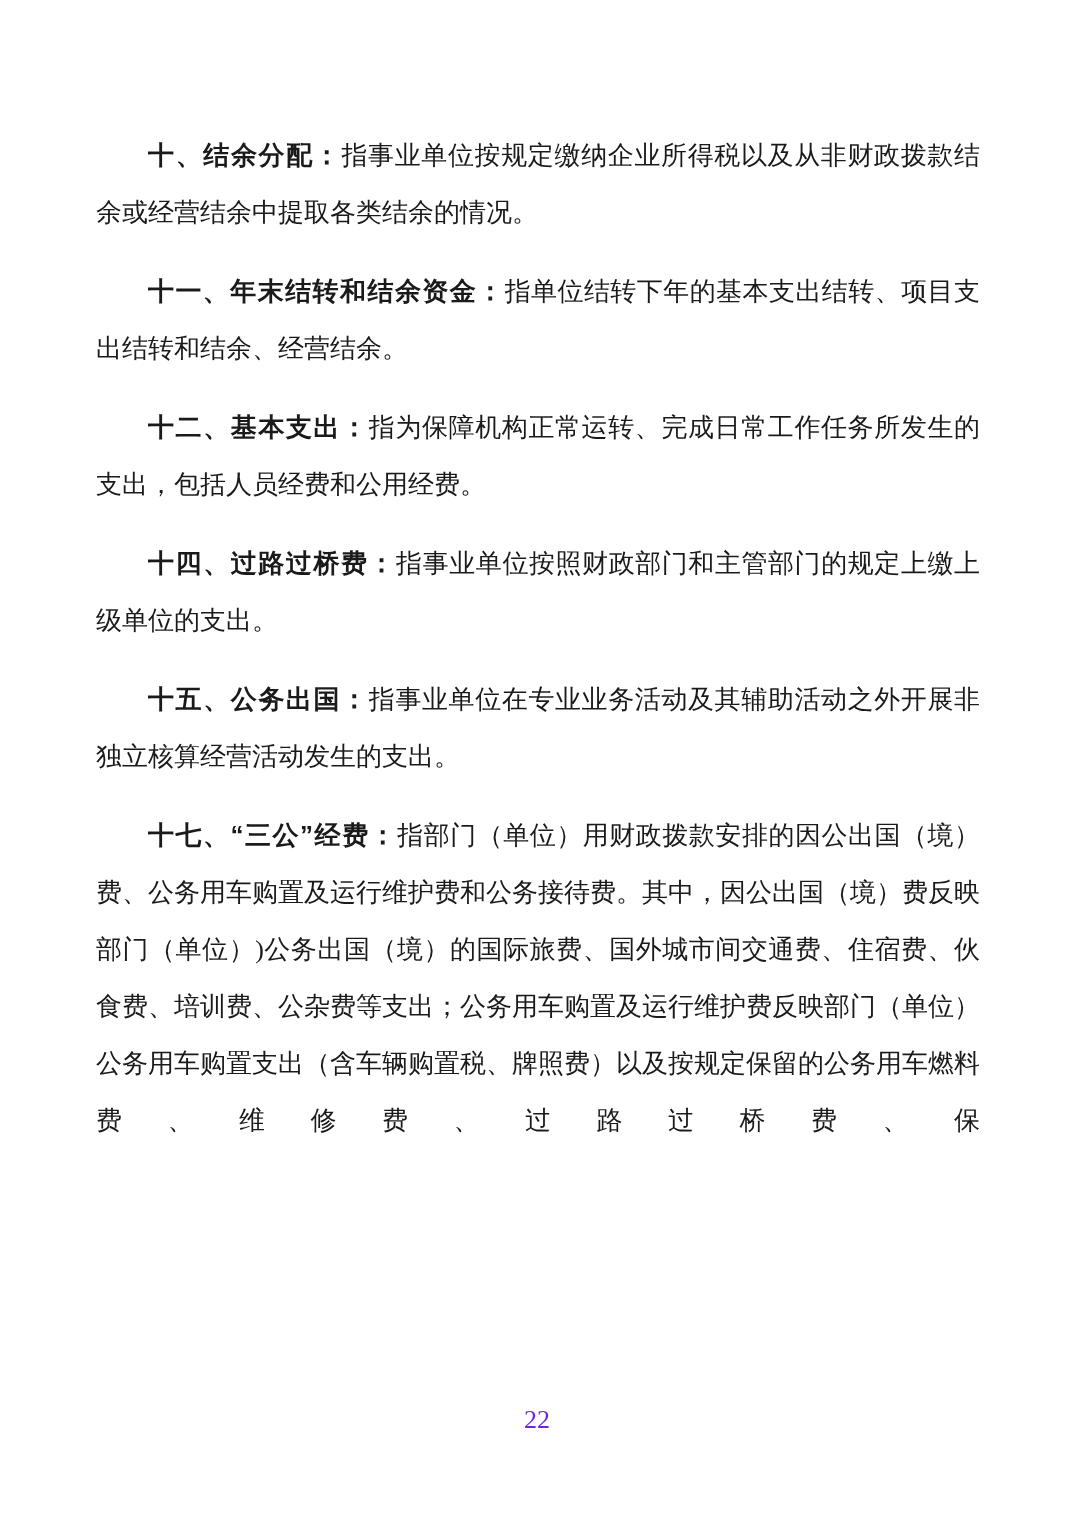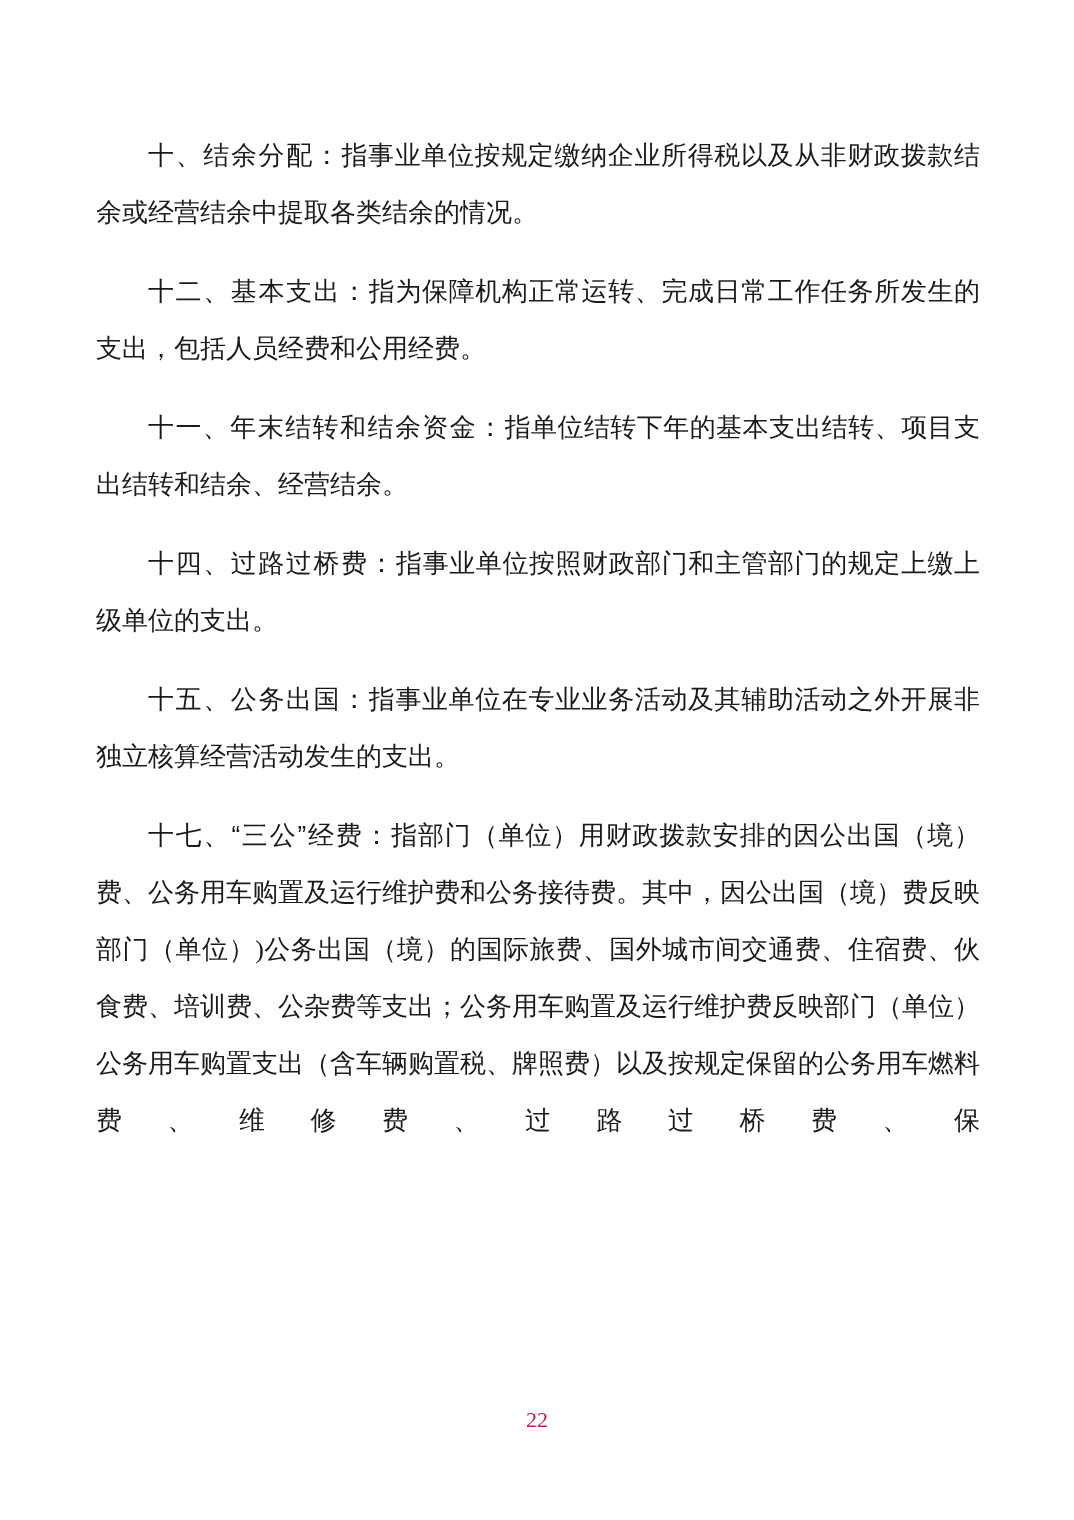--- a/index.html
+++ b/index.html
@@ -32,50 +32,50 @@
     color: #1a1a1a;
     text-align: justify;
     text-indent: 2em;
     word-break: break-all;
     font-family: "Liberation Serif", serif;
   }
   p.para.justify-last {
     text-align-last: justify;
   }
   .term {
-    font-weight: 400;
+    font-weight: 700;
     font-family: "Liberation Sans", sans-serif;
     letter-spacing: 1px;
   }
   .body-text {
     font-weight: 400;
   }
   .page-number {
     position: absolute;
     top: 1405px;
     left: 0;
     width: 100%;
     text-align: center;
-    font-size: 22px;
+    font-size: 26px;
     line-height: 30px;
-    color: #be185d;
+    color: #6d28d9;
     font-family: "Liberation Serif", serif;
   }
 </style>
 </head>
 <body>
 
 <div class="page">
   <div class="content">
 
     <p class="para"><span class="term">十、结余分配：</span><span class="body-text">指事业单位按规定缴纳企业所得税以及从非财政拨款结余或经营结余中提取各类结余的情况。</span></p>
 
+    <p class="para"><span class="term">十一、年末结转和结余资金：</span><span class="body-text">指单位结转下年的基本支出结转、项目支出结转和结余、经营结余。</span></p>
+
     <p class="para"><span class="term">十二、基本支出：</span><span class="body-text">指为保障机构正常运转、完成日常工作任务所发生的支出，包括人员经费和公用经费。</span></p>
-
-    <p class="para"><span class="term">十一、年末结转和结余资金：</span><span class="body-text">指单位结转下年的基本支出结转、项目支出结转和结余、经营结余。</span></p>
 
 
     <p class="para"><span class="term">十四、过路过桥费：</span><span class="body-text">指事业单位按照财政部门和主管部门的规定上缴上级单位的支出。</span></p>
 
     <p class="para"><span class="term">十五、公务出国：</span><span class="body-text">指事业单位在专业业务活动及其辅助活动之外开展非独立核算经营活动发生的支出。</span></p>
 
 
     <p class="para justify-last"><span class="term">十七、“三公”经费：</span><span class="body-text">指部门（单位）用财政拨款安排的因公出国（境）费、公务用车购置及运行维护费和公务接待费。其中，因公出国（境）费反映部门（单位）)公务出国（境）的国际旅费、国外城市间交通费、住宿费、伙食费、培训费、公杂费等支出；公务用车购置及运行维护费反映部门（单位）公务用车购置支出（含车辆购置税、牌照费）以及按规定保留的公务用车燃料费、维修费、过路过桥费、保</span></p>
 
   </div>

